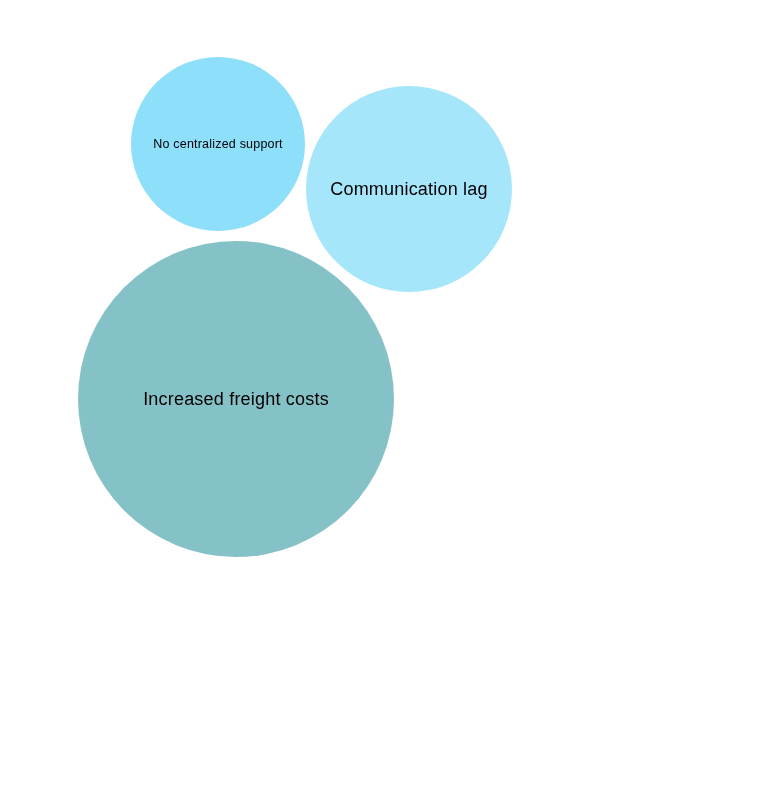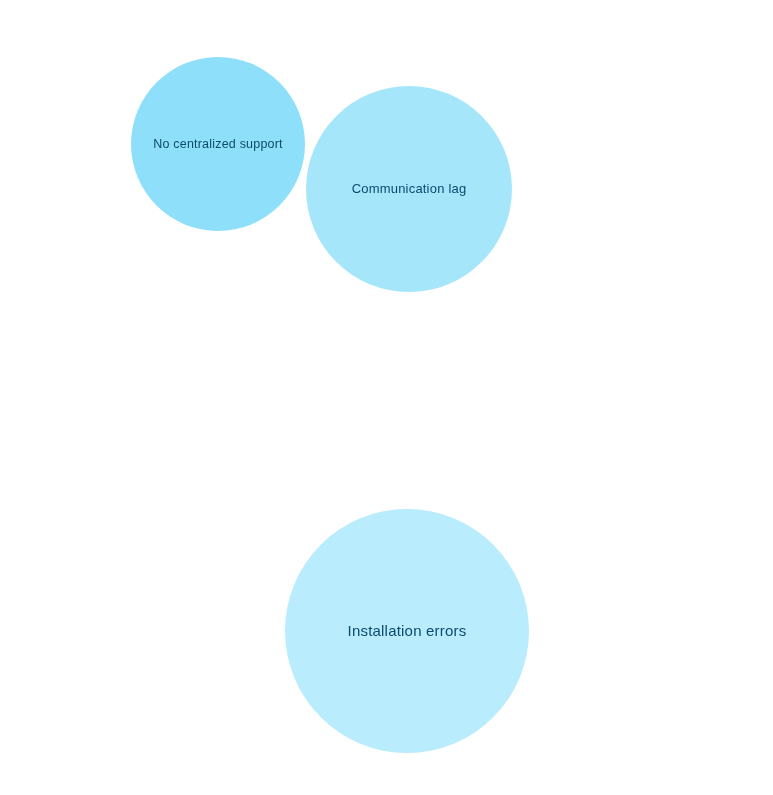--- a/index.html
+++ b/index.html
@@ -20,39 +20,39 @@
   .bubble {
     position: absolute;
     border-radius: 50%;
     display: flex;
     align-items: center;
     justify-content: center;
     text-align: center;
     box-sizing: border-box;
   }
   .bubble-label {
-    color: #0c4a6e;
+    color: #000000;
     line-height: 1.15;
     letter-spacing: 0.2px;
     white-space: nowrap;
     user-select: none;
   }
 </style>
 </head>
 <body>
 
 <div class="chart-canvas">
 
   <div class="bubble" style="left: 131px; top: 57px; height: 174px; width: 174px; background: rgb(142, 224, 250); font-size: 12.5px;">
     <span class="bubble-label">No centralized support</span>
   </div>
 
-  <div class="bubble" style="left: 306px; top: 86px; height: 206px; width: 206px; background: rgb(166, 230, 251); font-size: 13px;">
+  <div class="bubble" style="left: 306px; top: 86px; height: 206px; width: 206px; background: rgb(166, 230, 251); font-size: 18px;">
     <span class="bubble-label">Communication lag</span>
+  </div>
+
+  <div class="bubble" style="left: 78px; top: 241px; height: 316px; width: 316px; background: rgb(133, 194, 199); font-size: 18px;">
+    <span class="bubble-label">Increased freight costs</span>
   </div>
 
 
 
-  <div class="bubble" style="left: 285px; top: 509px; height: 244px; width: 244px; background: rgb(185, 236, 253); font-size: 15px;">
-    <span class="bubble-label">Installation errors</span>
-  </div>
-
 </div>
 
 </body></html>

